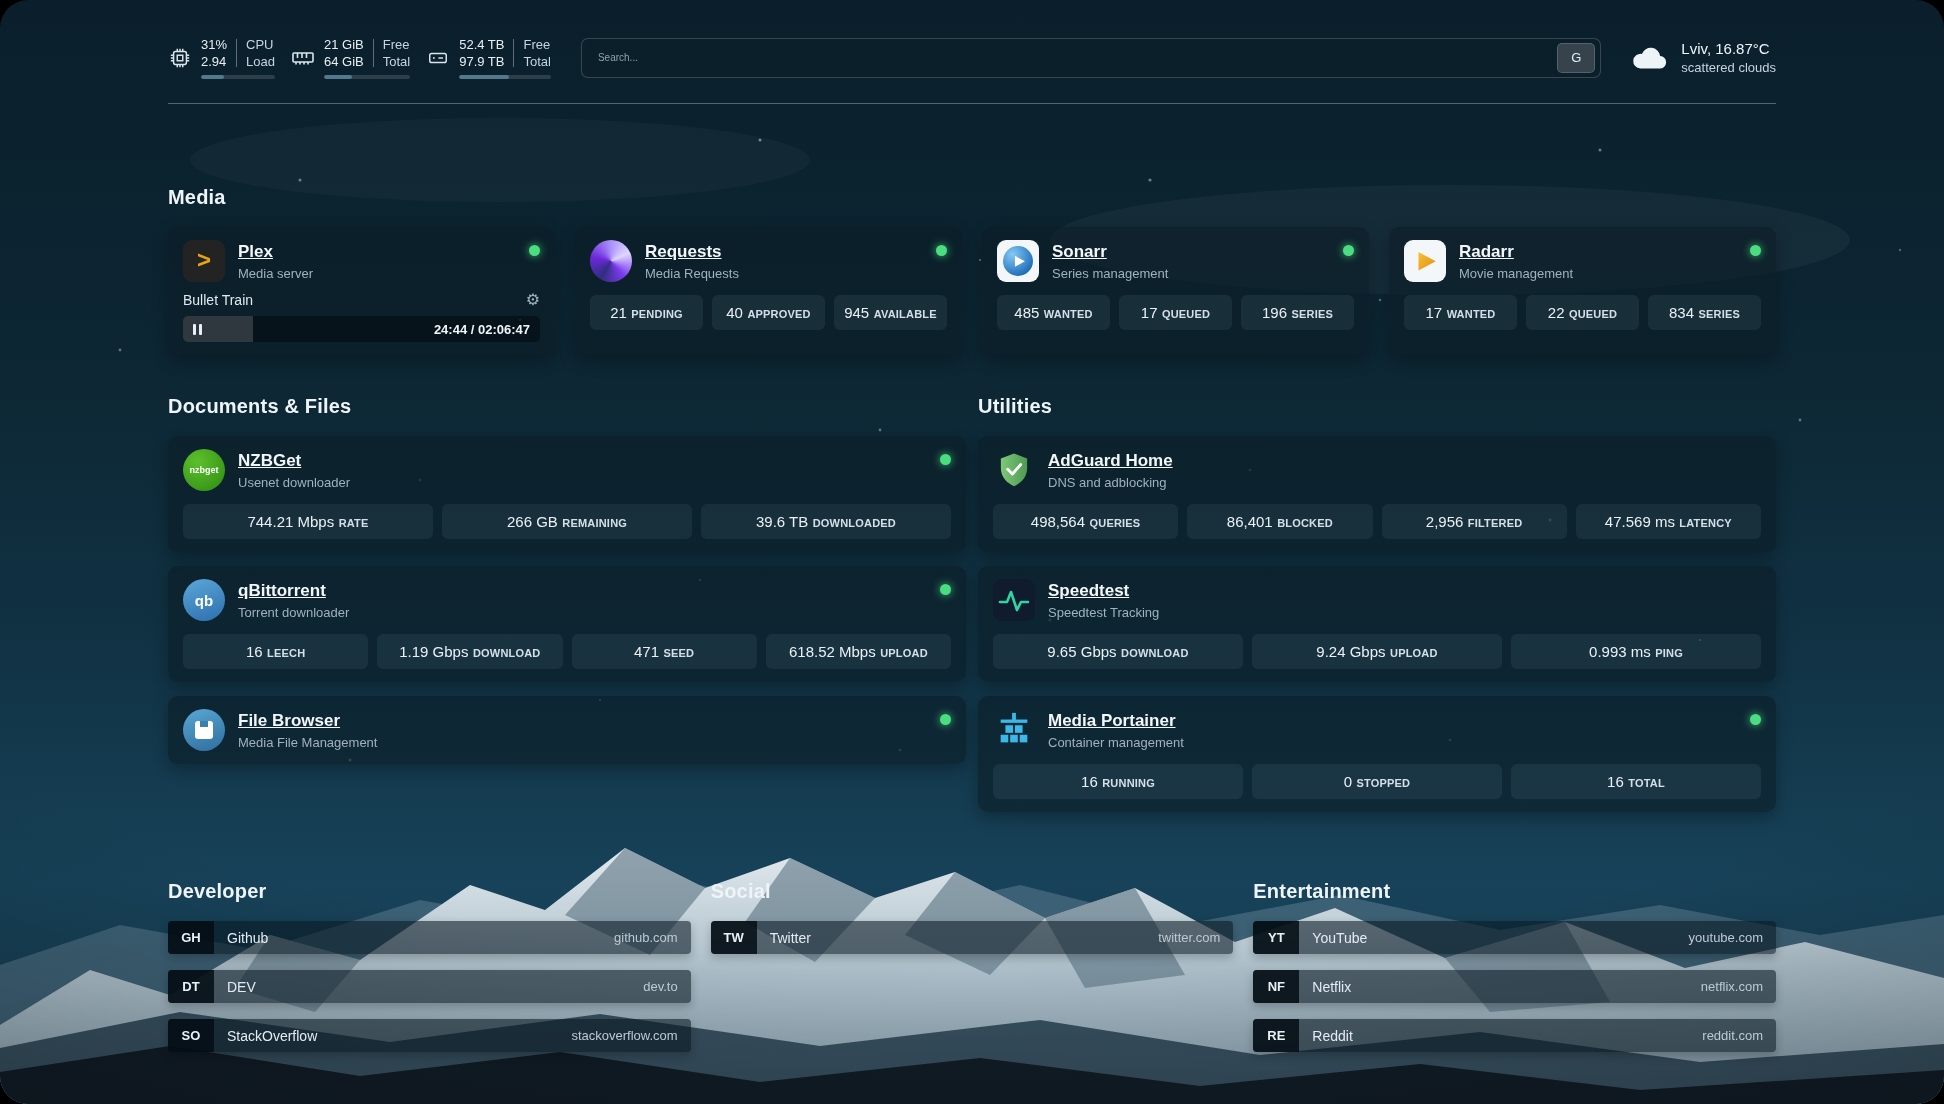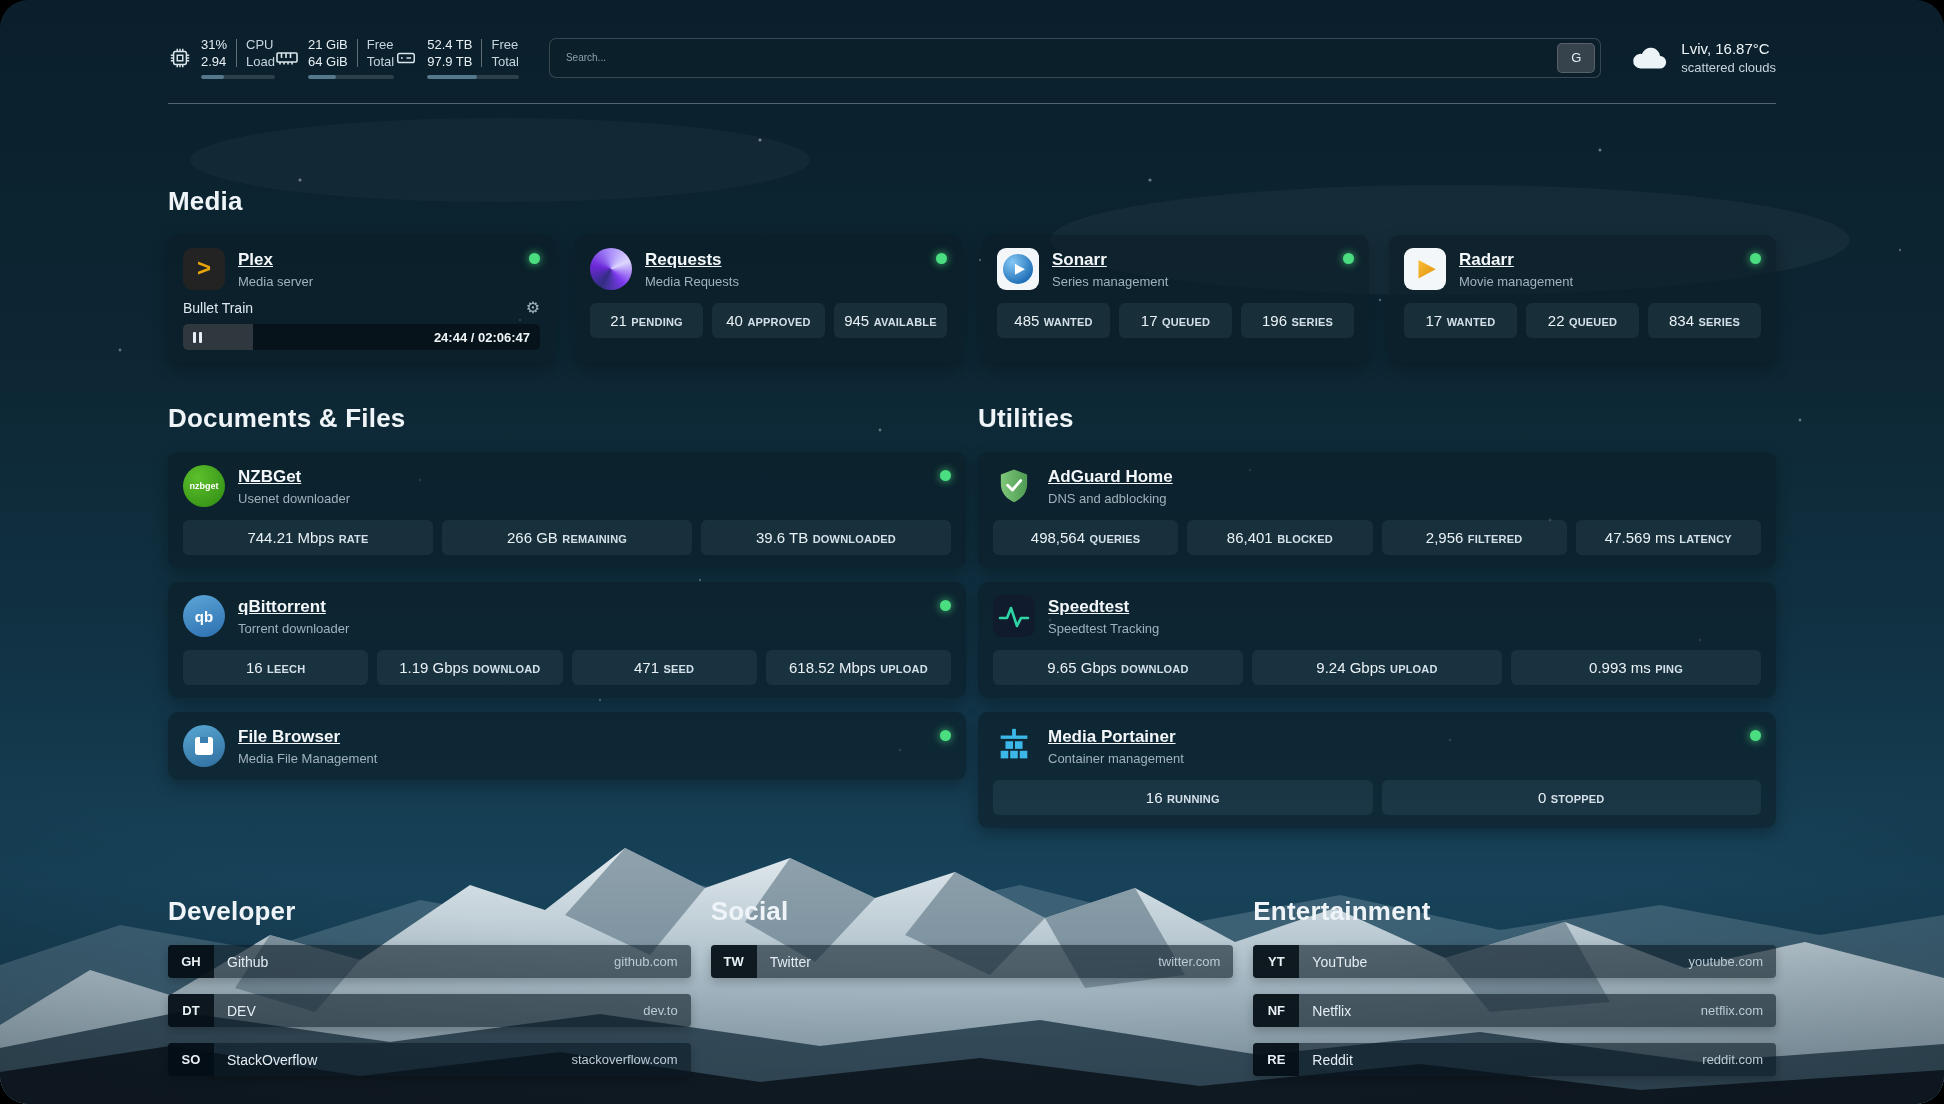--- a/index.html
+++ b/index.html
@@ -6,21 +6,21 @@
     font-family:"Liberation Sans",sans-serif;}
   .screen{position:absolute;inset:0;border-radius:28px;overflow:hidden;
     background:linear-gradient(180deg,#0a1f2b 0%,#0d2734 35%,#113345 60%,#174259 80%,#16394c 100%);}
   .bg-art{position:absolute;inset:0;width:100%;height:100%;display:block;}
   .vignette{position:absolute;inset:0;pointer-events:none;
     background:radial-gradient(120% 95% at 50% 35%, rgba(0,0,0,0) 55%, rgba(0,0,0,.38) 100%);}
   .content{position:relative;z-index:5;width:1608px;margin:0 auto;}
 
   
   .topbar{display:flex;align-items:center;padding-top:36px;}
-  .sysgroup{display:flex;align-items:center;}
+  .sysgroup{display:flex;gap:16px;align-items:center;}
   .sys{display:flex;align-items:center;gap:9px;}
   .sys-icon{width:24px;height:24px;display:flex;align-items:center;justify-content:center;color:#dbe6ec;flex:0 0 auto;}
   .sys-body{display:flex;flex-direction:column;gap:5px;}
   .sys-text{display:flex;align-items:center;gap:9px;}
   .sys-col{display:flex;flex-direction:column;font-size:13px;line-height:1.32;color:#e8eff3;white-space:nowrap;}
   .sys-col.labels{color:#c6d4dd;}
   .sys-div{width:1px;height:28px;background:rgba(255,255,255,.35);}
   .sys-bar{height:4px;border-radius:2px;background:rgba(255,255,255,.14);overflow:hidden;}
   .sys-bar i{display:block;height:100%;background:#56788d;border-radius:2px;}
   .fill-cpu{width:31%;} .fill-ram{width:33%;} .fill-disk{width:54%;}
@@ -35,21 +35,21 @@
 
   .weather{display:flex;align-items:center;gap:12px;}
   .cloud-icon{width:38px;height:30px;display:flex;align-items:center;}
   .weather-col{display:flex;flex-direction:column;}
   .weather-loc{font-size:15px;color:#eff5f8;}
   .weather-cond{font-size:13px;color:#c6d4dd;margin-top:3px;}
 
   .rule{margin-top:24px;border-bottom:1px solid rgba(255,255,255,.3);}
 
   
-  h2{margin:0 0 18px;font-size:26px;font-weight:700;color:#eef4f7;letter-spacing:.2px;}
+  h2{margin:0 0 18px;font-size:20px;font-weight:700;color:#eef4f7;letter-spacing:.2px;}
   .section-media{margin-top:82px;}
   .grid4{display:grid;grid-template-columns:repeat(4,1fr);gap:20px;}
   .cols{display:grid;grid-template-columns:1fr 1fr;gap:12px;margin-top:40px;}
   .stack{display:flex;flex-direction:column;gap:14px;}
 
   
   .card{background:rgba(11,29,39,.62);border-radius:10px;padding:13px 15px;
     box-shadow:0 6px 16px rgba(0,0,0,.28);}
   .card-head{display:flex;align-items:center;gap:13px;}
   .app-meta{display:flex;flex-direction:column;}
@@ -547,20 +547,24 @@
             </div>
             <div class="tiles">
               <span class="tile">
                 <span class="tile-v">16</span>
                 <span class="tile-l">RUNNING</span>
               </span>
               <span class="tile">
                 <span class="tile-v">0</span>
                 <span class="tile-l">STOPPED</span>
               </span>
+              <span class="tile">
+                <span class="tile-v">16</span>
+                <span class="tile-l">TOTAL</span>
+              </span>
             </div>
           </div>
         </div>
       </div>
     </div>
 
     <div class="bms">
       <div class="bm-col">
         <h2>Developer</h2>
         <div class="bm-list">

